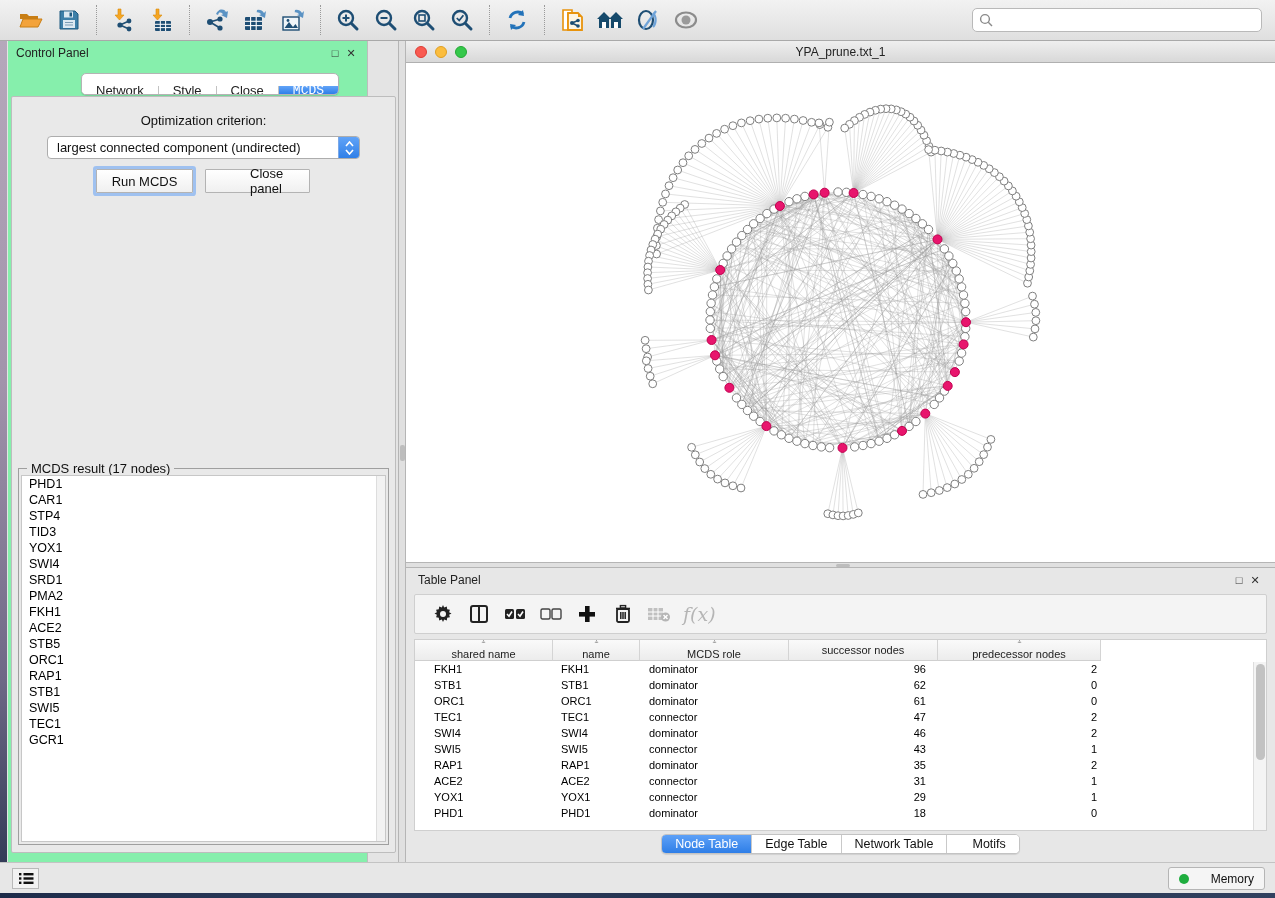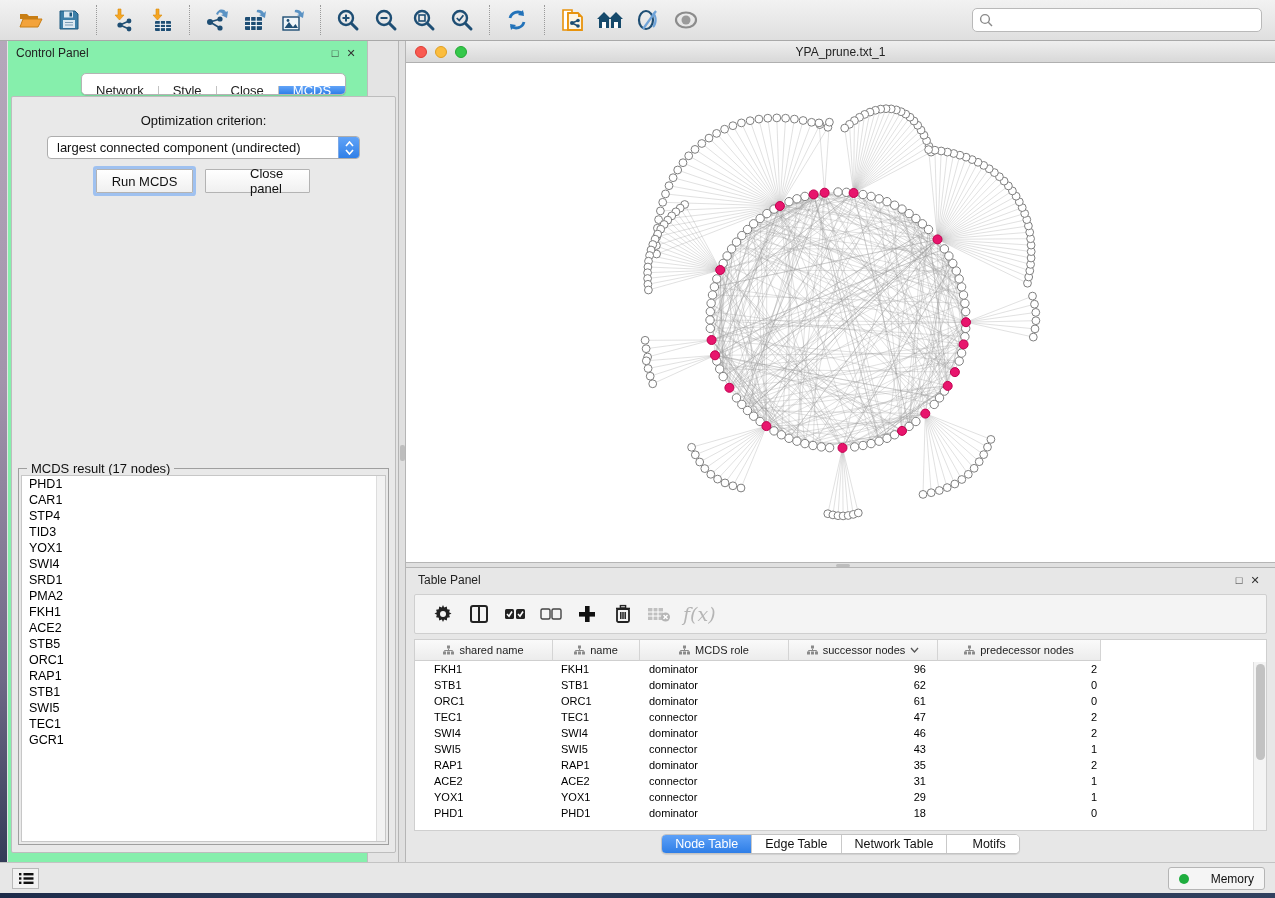--- a/index.html
+++ b/index.html
@@ -30,21 +30,21 @@
   #control-panel { position:absolute; left:8px; top:41px; width:360px; height:821px;
     background:#86efac; border-right:1px solid #bdbdbd; }
   .panel-head { height:24px; display:flex; align-items:center; padding:0 8px; }
   .panel-title { font-size:12px; color:#222; flex:1; }
   .win-glyph { font-size:11px; color:#333; width:16px; text-align:center; cursor:default; }
   #cp-tabs { position:absolute; left:73px; top:32px; height:22px; display:flex;
     border:1px solid #b4b4b4; border-radius:5px; overflow:hidden; background:#fff;
     box-shadow:0 1px 1px rgba(0,0,0,.12); }
   .seg { padding:0 14px; font-size:13px; color:#222; display:flex; align-items:center;
     border-right:1px solid #c2c2c2; background:#fff; cursor:default;margin-top:12px; }
-  .seg:last-child { border-right:none; }
+  .seg:last-child { border-right:none;font-family:Liberation Mono, monospace; }
   .seg.active { background:linear-gradient(#62a4f8,#2f7fe8); color:#fff;
     border-right:none; }
   #cp-content { position:absolute; left:3px; top:55px; width:385px; height:757px;
     background:#e9e9e9; border:1px solid #bdbdbd; border-radius:2px; }
   #opt-label { margin-top:16px; text-align:center; font-size:13px; color:#111; }
   #criterion { position:absolute; left:35px; top:39px; width:313px; height:23px;
     background:#fff; border:1px solid #adadad; border-radius:4px;
     display:flex; align-items:center; overflow:hidden; }
   #criterion .val { flex:1; font-size:13px; color:#111; padding-left:9px; white-space:nowrap; }
   #criterion .stepper { width:21px; height:23px; background:linear-gradient(#63a5f8,#2e7ee7);
@@ -97,21 +97,21 @@
     background:#f4f4f4; border:1px solid #cfcfcf; border-radius:2px;
     display:flex; align-items:center; padding-left:16px; gap:12px; }
   .tpicon { display:flex; align-items:center; justify-content:center; width:24px; height:24px; }
   #fx-label { font-family:"DejaVu Serif","Liberation Serif",serif; font-style:italic;
     font-size:19px; color:#b5b5b5; }
   #grid-wrap { position:absolute; left:8px; top:71px; width:853px; height:192px;
     background:#fff; border:1px solid #cfcfcf; overflow:hidden; }
   #grid-head { display:flex; height:21px; }
   .th { background:linear-gradient(#fafafa,#ececec); border-right:1px solid #d4d4d4;
     border-bottom:1px solid #cfcfcf; display:flex; align-items:center;
-    justify-content:center; gap:5px; font-size:11px; color:#222; }
+    justify-content:center; gap:5px; font-size:11px; color:#222;flex-direction:column; }
   .th .lbl { white-space:nowrap; }
   .tr { display:flex; height:16px; align-items:center; }
   .td { font-size:11px; color:#000; white-space:nowrap; }
   .td.c0 { width:138px; padding-left:19px; }
   .td.c1 { width:87px;  padding-left:8px; }
   .td.c2 { width:149px; padding-left:9px; }
   .td.c3 { width:149px; padding-right:12px; text-align:right; }
   .td.c4 { width:163px; padding-right:4px;  text-align:right; }
   #grid-scroll { position:absolute; right:0; top:22px; width:13px; bottom:0;
     background:#f4f4f4; border-left:1px solid #ddd; }

